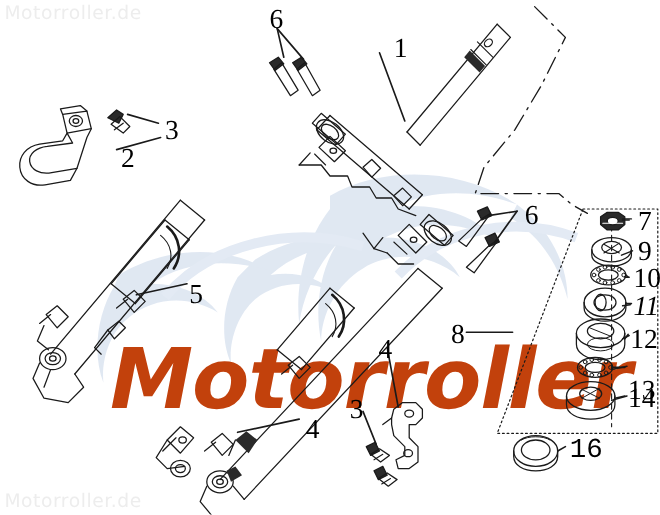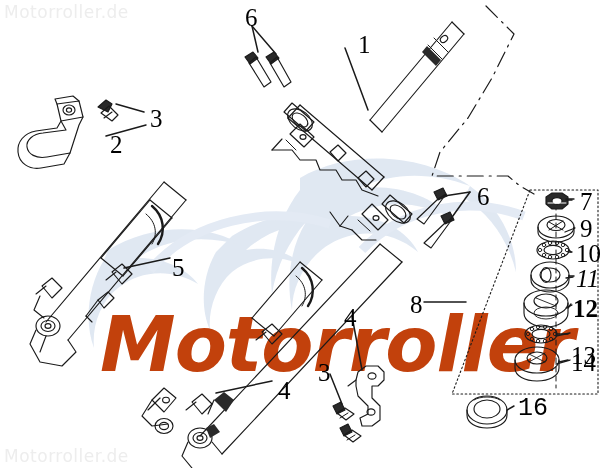--- a/index.html
+++ b/index.html
@@ -331,21 +331,21 @@
   <div class="lbl" style="left:150px;top:106px;">3</div>
   <div class="lbl" style="left:278px;top:378px;">4</div>
   <div class="lbl" style="left:172px;top:255px;">5</div>
   <div class="lbl" style="left:245px;top:5px;">6</div>
   <div class="lbl" style="left:477px;top:184px;">6</div>
   <div class="lbl" style="left:580px;top:189px;">7</div>
   <div class="lbl" style="left:410px;top:292px;">8</div>
   <div class="lbl" style="left:580px;top:216px;">9</div>
   <div class="lbl" style="left:576px;top:241px;">10</div>
   <div class="lbl" style="left:576px;top:266px;font-style:italic;">11</div>
-  <div class="lbl" style="left:573px;top:296px;font-weight:bold;">12</div>
+  <div class="lbl" style="left:573px;top:296px;">12</div>
   <div class="lbl" style="left:571px;top:323px;margin-top:20px;">13</div>
   <div class="lbl" style="left:571px;top:350px;">14</div>
   <div class="lbl" style="left:344px;top:305px;">4</div>
   <div class="lbl" style="left:518px;top:396px;font-family:Liberation Mono, monospace;">16</div>
   <div class="lbl" style="left:318px;top:360px;">3</div>
 
   <div class="wm-small" style="left:4px;top:446px;">Motorroller.de</div>
 </div>
 
 </body></html>

